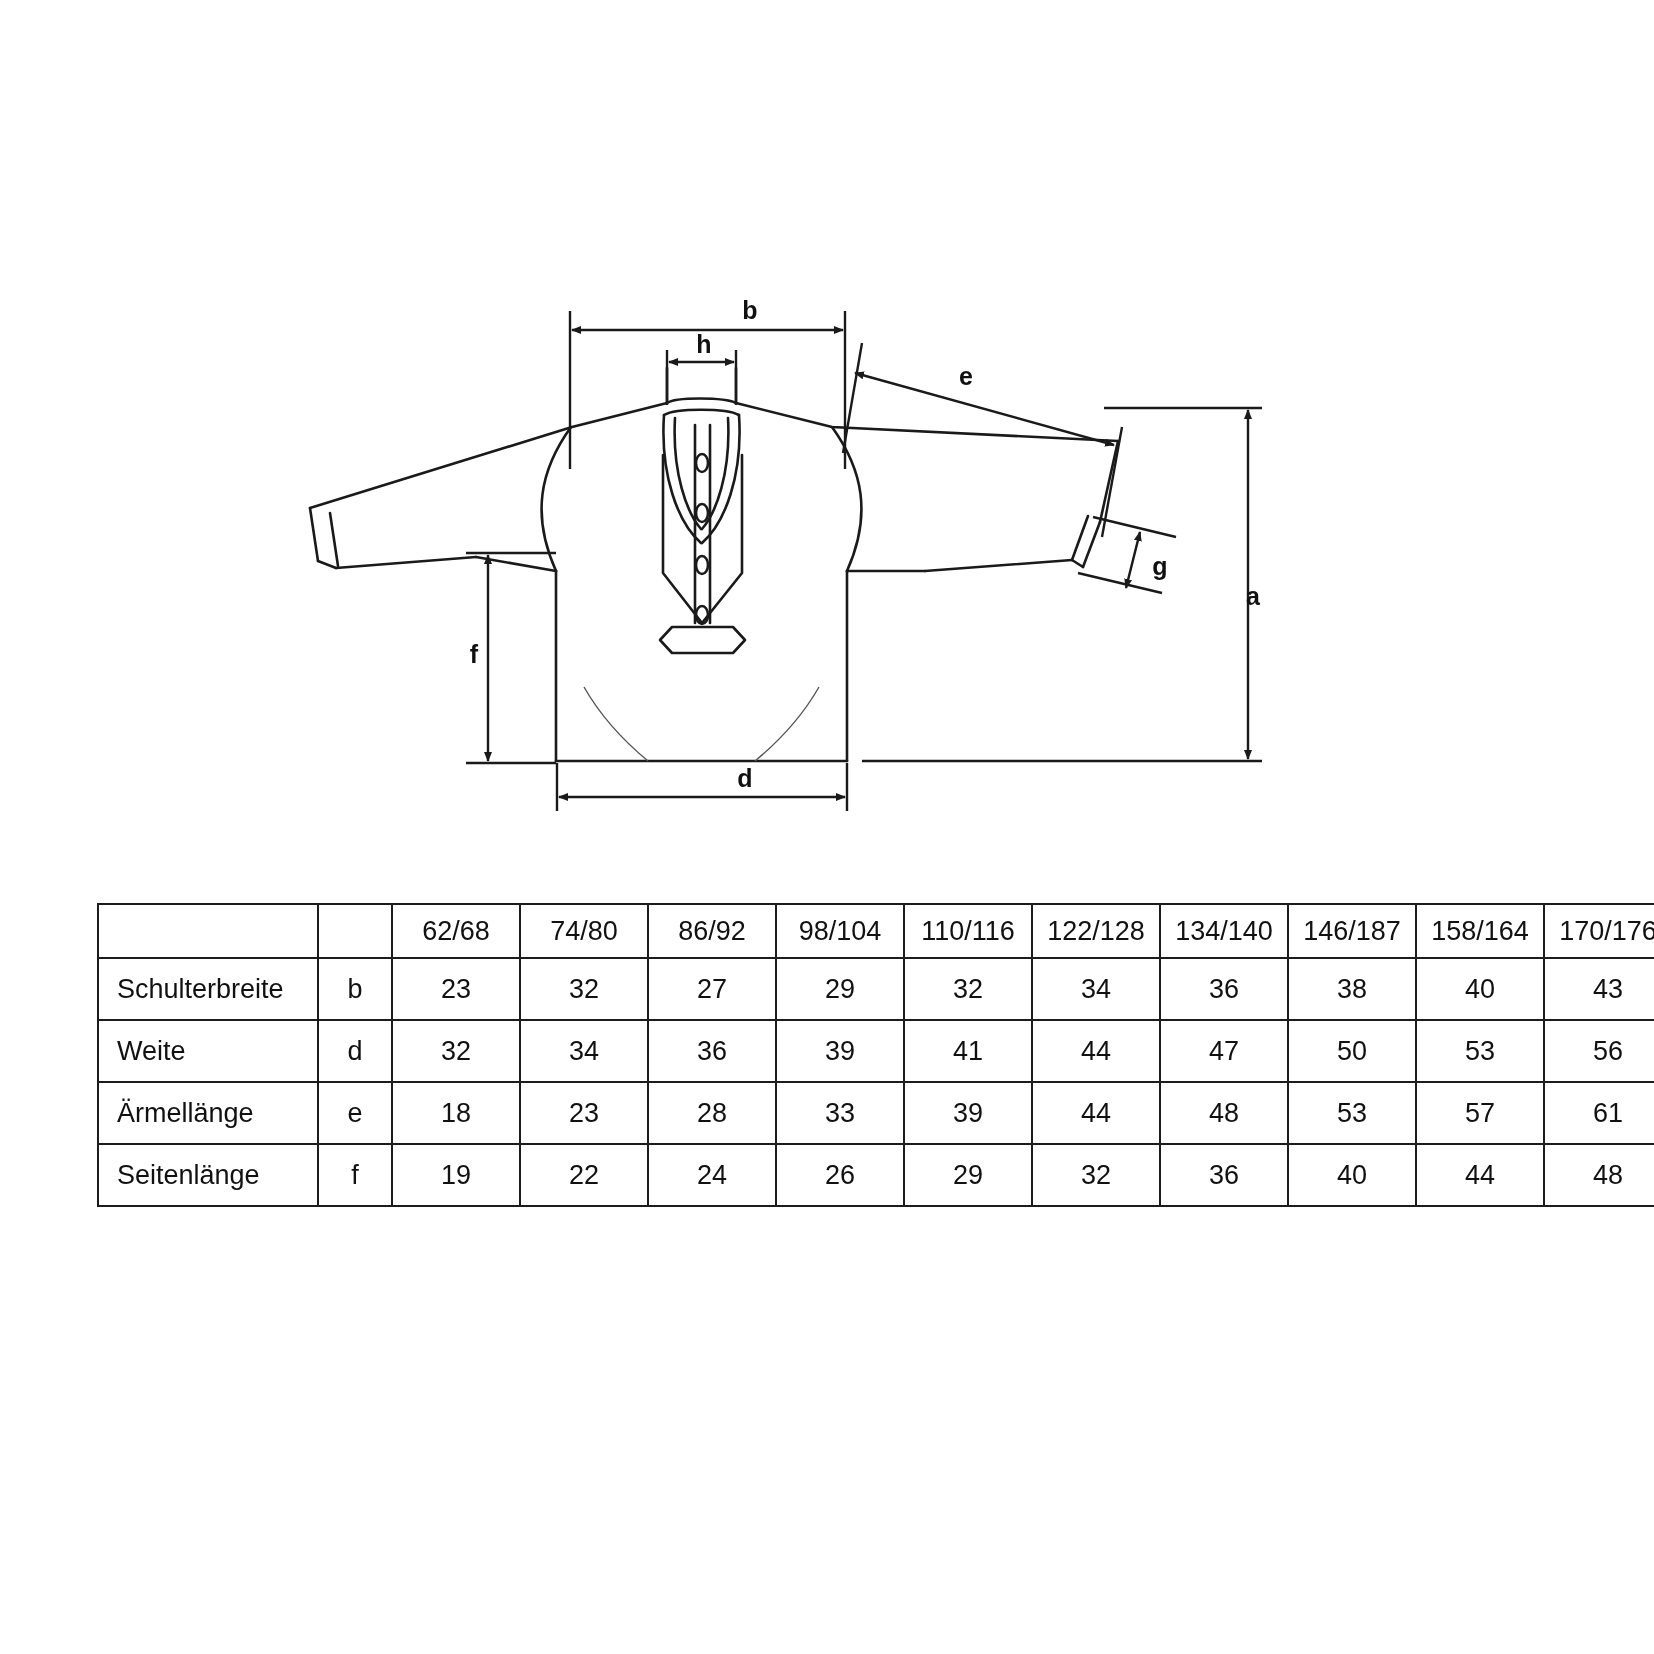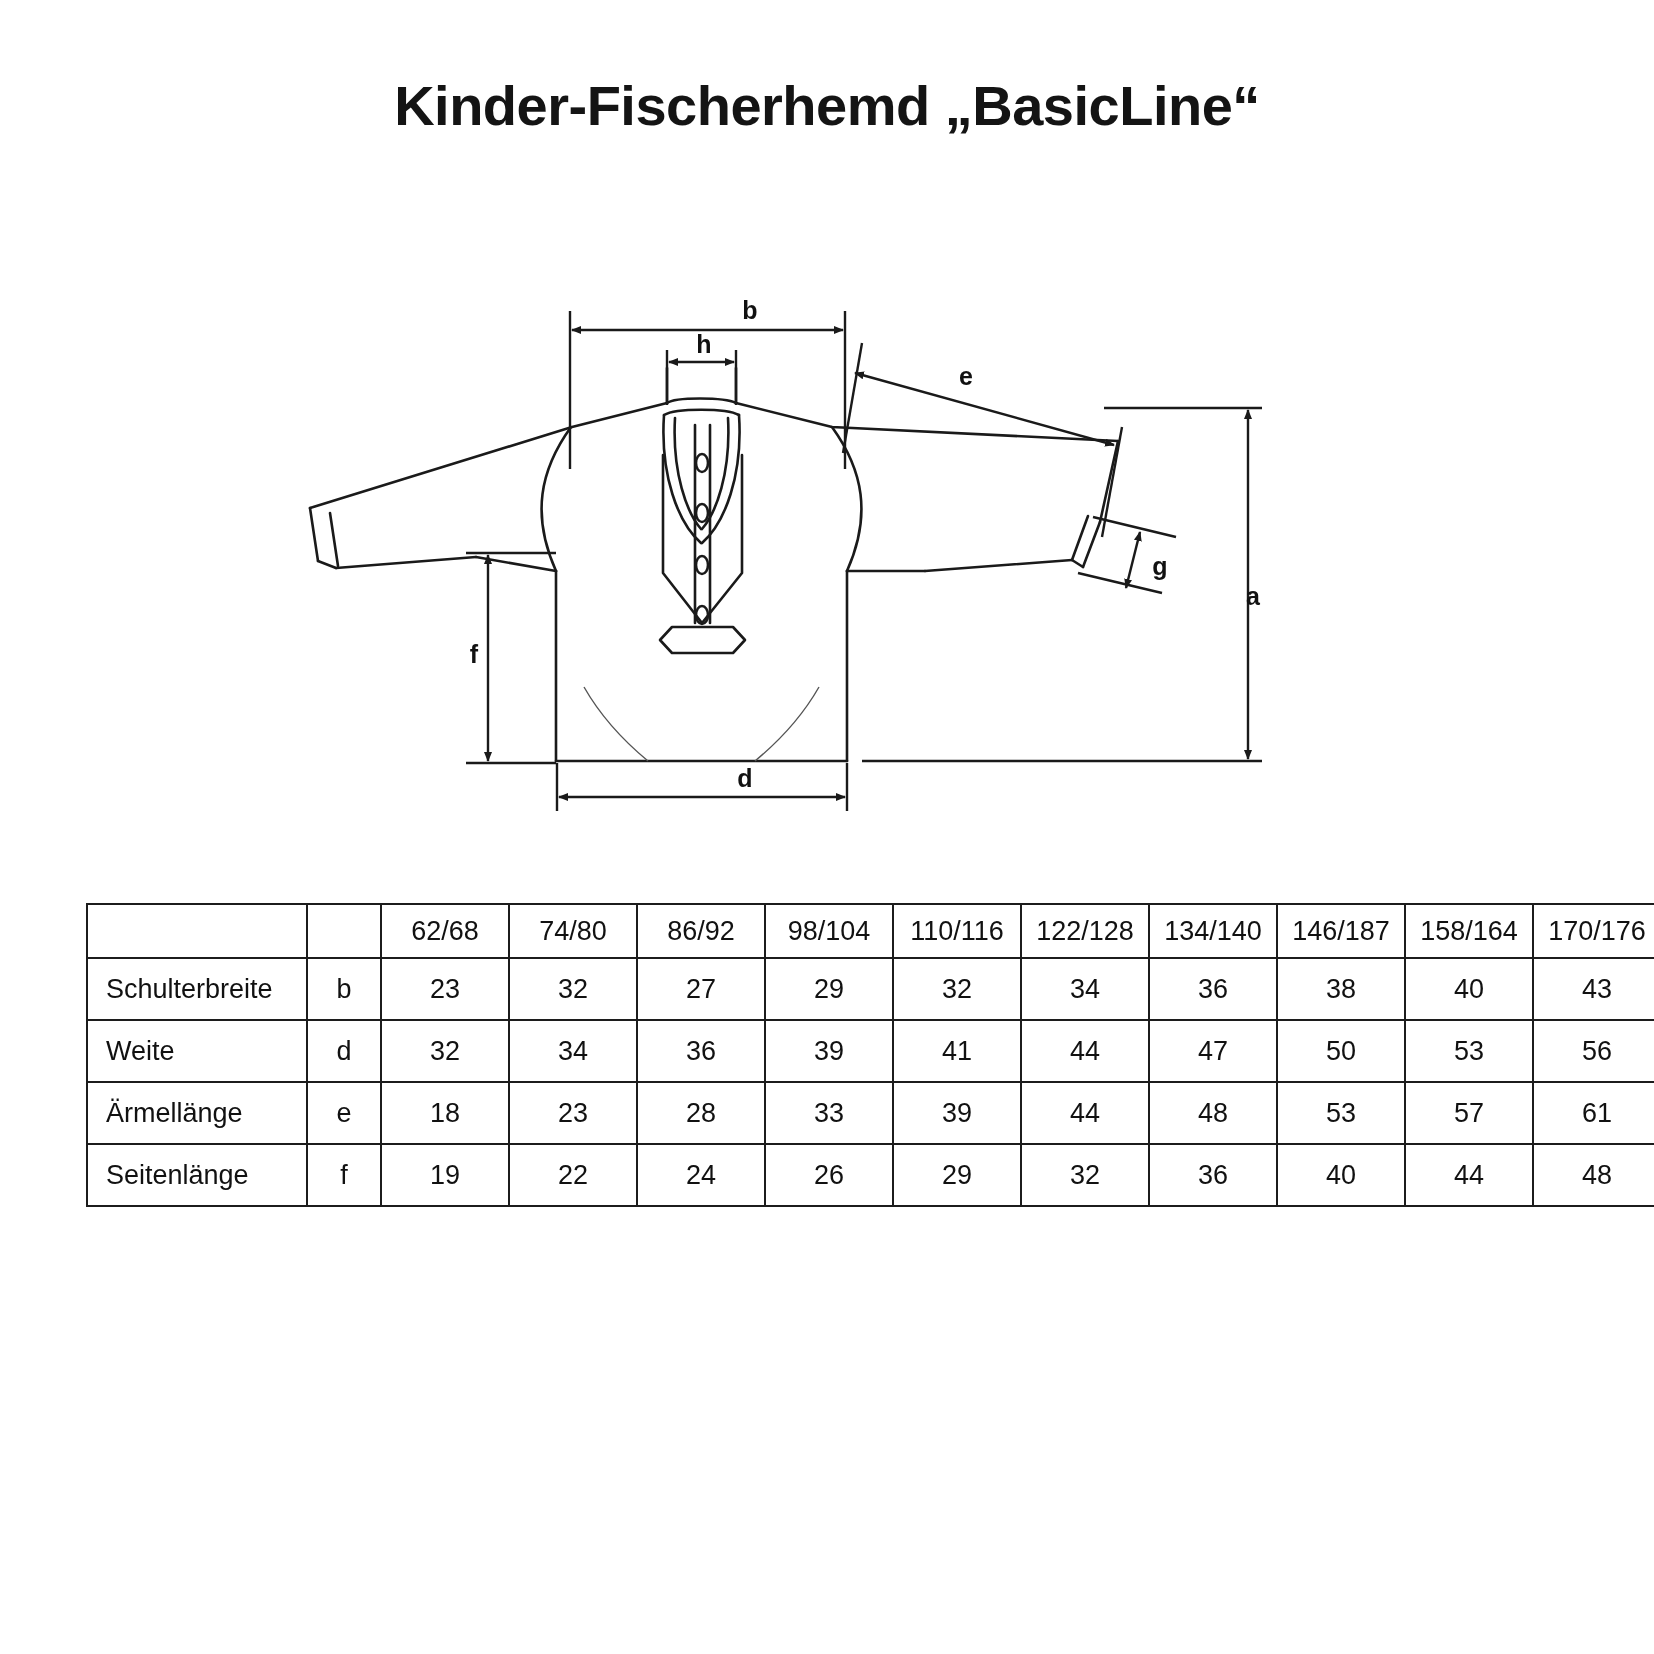--- a/index.html
+++ b/index.html
@@ -45,21 +45,21 @@
   .dim-label {
     font-family: "Liberation Sans", sans-serif;
     font-size: 25px;
     font-weight: bold;
     fill: #111111;
   }
 
   
   .table-wrap {
     position: absolute;
-    left: 63px;
+    left: 74px;
     top: 903px;
     width: 1410px;
     padding-left: 23px;
   }
   table.size-table {
     border-collapse: collapse;
     width: 1410px;
     table-layout: fixed;
   }
   table.size-table td,
@@ -93,21 +93,20 @@
   }
   table.size-table thead td,
   table.size-table thead th {
     height: 52px;
   }
 </style>
 </head>
 <body>
 
 <div class="title-block">
-  <div class="title-line">Kinder-Fischerhemd „BasicLine“</div>
 </div>
 
 <div class="diagram-wrap">
   <svg width="1654" height="620" viewBox="0 0 1654 620" xmlns="http://www.w3.org/2000/svg">
     <defs>
       <marker id="arrHead" markerWidth="10" markerHeight="8" refX="9" refY="4" orient="auto" markerUnits="userSpaceOnUse">
         <path d="M0,0 L10,4 L0,8 z" fill="#1a1a1a"></path>
       </marker>
       <marker id="arrTail" markerWidth="10" markerHeight="8" refX="1" refY="4" orient="auto" markerUnits="userSpaceOnUse">
         <path d="M10,0 L0,4 L10,8 z" fill="#1a1a1a"></path>

